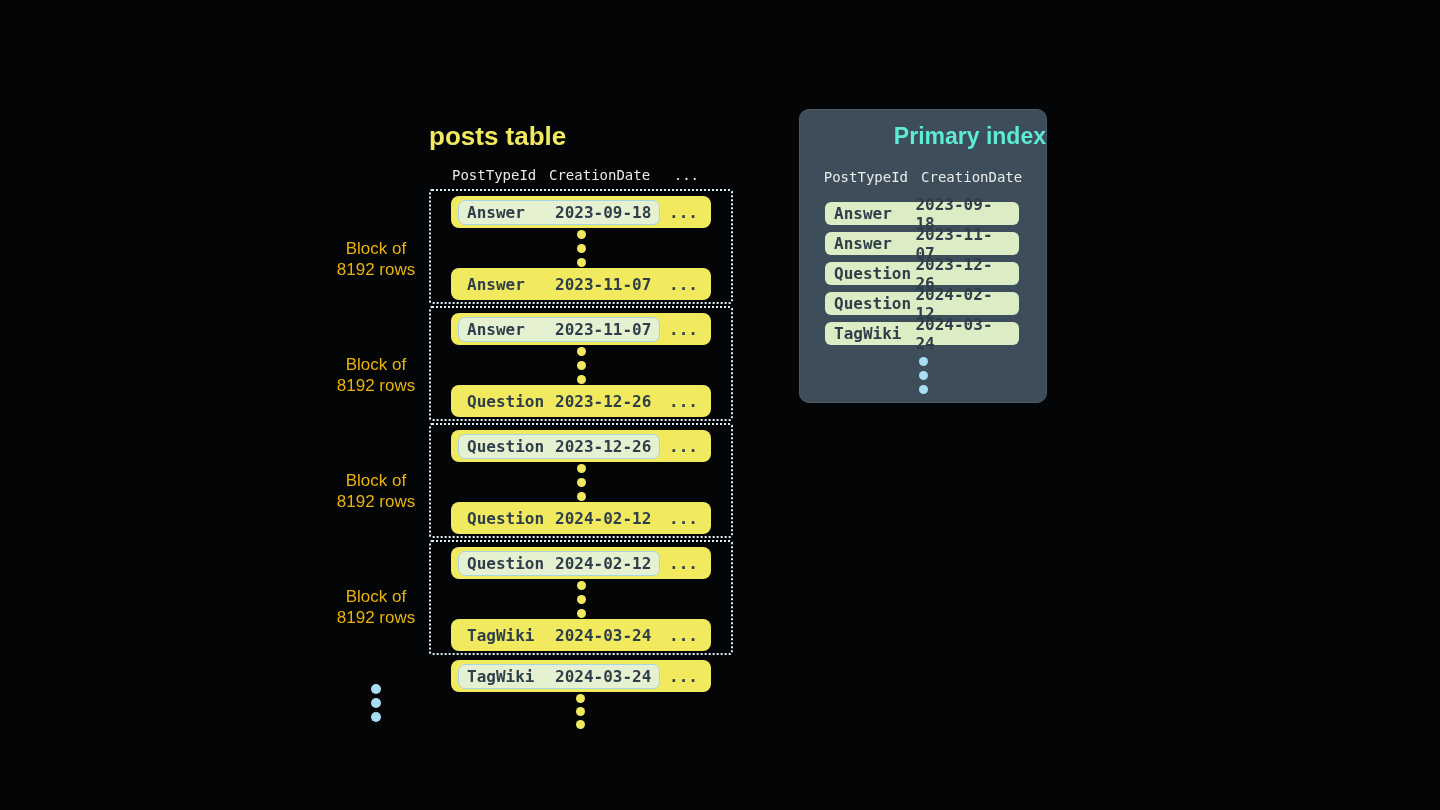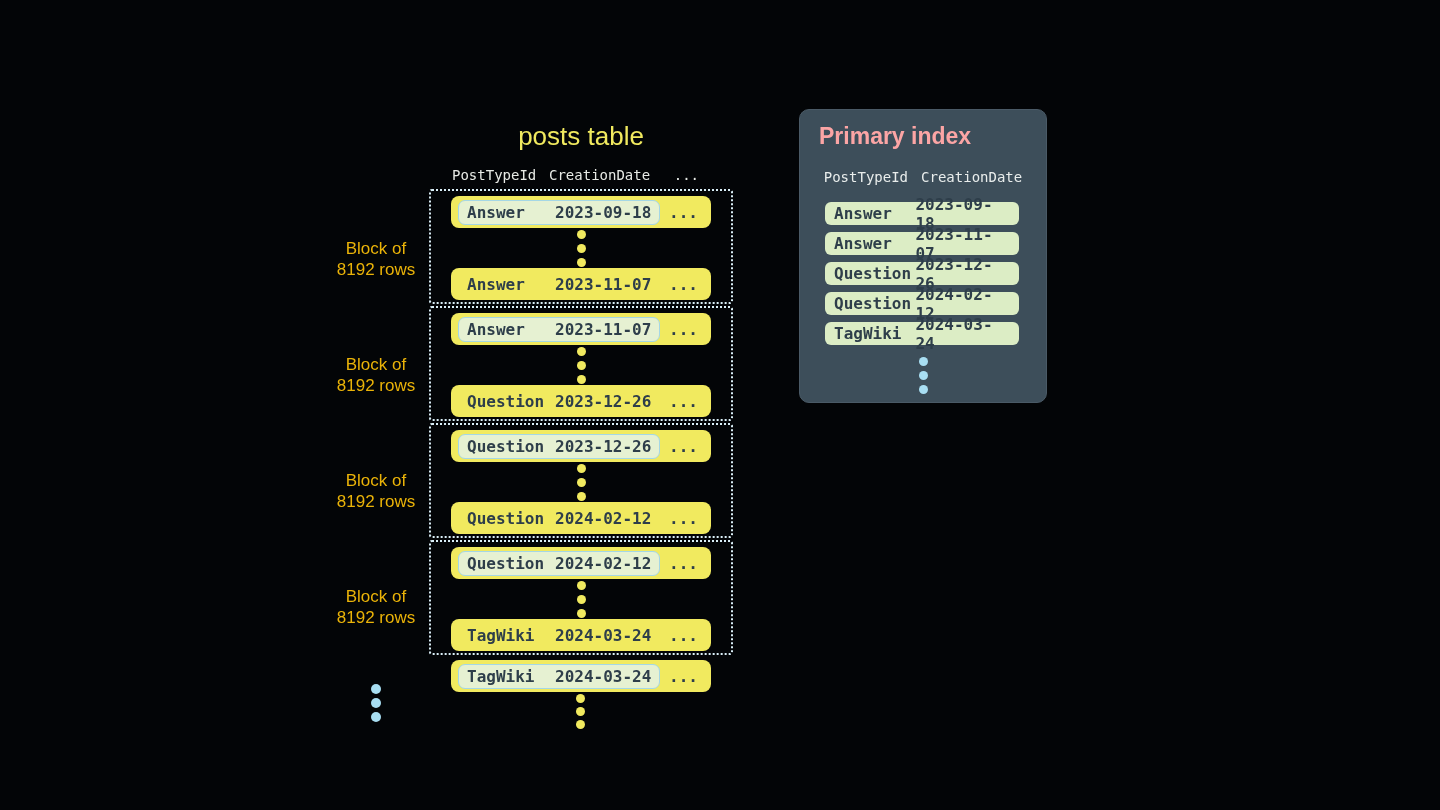--- a/index.html
+++ b/index.html
@@ -4,21 +4,21 @@
 <style>
   html,body{margin:0;padding:0;background:#030507;}
   .canvas{
     position:relative;width:1440px;height:810px;overflow:hidden;
     background:#030507;
     font-family:"Liberation Sans",sans-serif;
   }
   
   .posts-title{
     position:absolute;left:429px;top:121px;width:304px;
-    text-align:center;font-size:26px;font-weight:400;color:#f1ea5f;
+    font-size:26px;font-weight:700;color:#f1ea5f;
   }
   .posts-header{
     position:absolute;left:452px;top:167px;width:259px;
     display:flex;align-items:center;
     font-family:"DejaVu Sans Mono",monospace;font-size:14px;color:#e8ebe6;
   }
   .posts-header .col1{width:97px;}
   .posts-header .hell{margin-left:auto;padding-right:12px;}
   .block-label{
     position:absolute;left:316px;width:120px;text-align:center;
@@ -52,22 +52,22 @@
   .vdots.abs{position:absolute;}
   .vdots.left-dots{left:371px;top:684px;gap:4px;}
   .vdots.bottom-dots{left:576px;top:694px;gap:4px;}
   
   .panel{
     position:absolute;left:799px;top:109px;width:248px;height:294px;
     background:#3d4e5a;border-radius:10px;border:1px solid #4a5a66;
     box-sizing:border-box;
   }
   .panel-title{
-    position:absolute;left:0;top:13px;width:100%;text-align:left;
-    font-size:23px;font-weight:600;color:#fca5a5;margin-left:19px;
+    position:absolute;left:0;top:13px;width:100%;text-align:right;
+    font-size:23px;font-weight:600;color:#5eead4;
   }
   .panel-header{
     position:absolute;left:0;top:59px;width:100%;
     display:flex;justify-content:center;gap:13px;
     font-family:"DejaVu Sans Mono",monospace;font-size:14px;color:#e9edec;
   }
   .irows{
     position:absolute;left:25px;top:92px;
     display:flex;flex-direction:column;gap:7px;
   }

